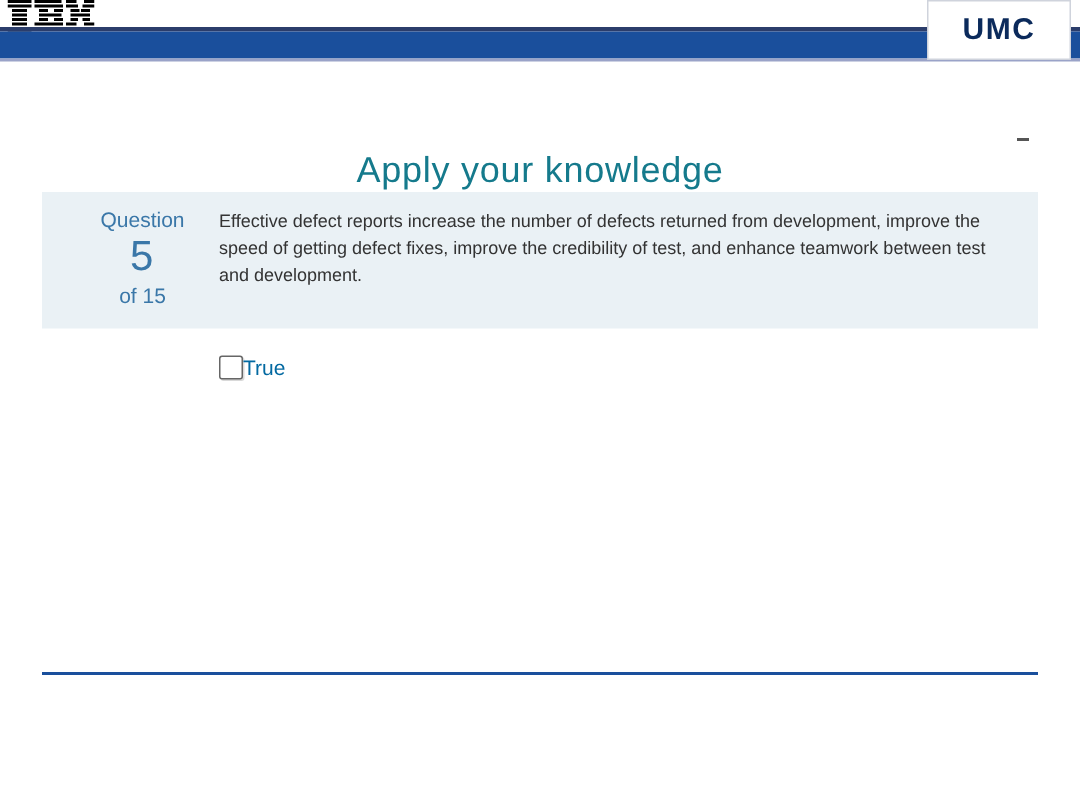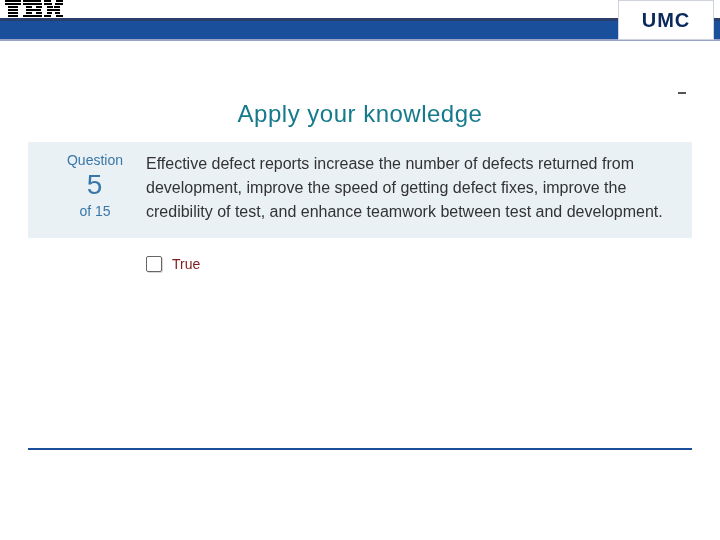--- a/index.html
+++ b/index.html
@@ -7,30 +7,30 @@
   .slide { width: 720px; height: 540px; position: relative; display: flex; flex-direction: column; }
 
   .topbar { height: 32px; position: relative; }
   .ibm-logo { position: absolute; left: 5px; top: 0px; }
   .stripe-dk { position:absolute; top:18px; left:0; right:0; height:3px; background:#2b3d6b; }
   .stripe-blue { position:absolute; top:21px; left:0; right:0; height:18px; background:#1a4f9c; }
   .stripe-lt { position:absolute; top:39px; left:0; right:0; height:2px; background:#9aa3c8; }
   .umc-logo { position:absolute; right:6px; top:0px; width:96px; height:40px; background:#fff; border:1px solid #cfd3dc; display:flex; align-items:center; justify-content:center; font-weight:900; font-size:20px; color:#0b2a5b; font-family: Arial, sans-serif; letter-spacing:1px; z-index:2;}
 
   .content { position:absolute; top:100px; left:28px; right:28px; }
-  .title { text-align:center; font-size:24px; color:#157a8c; font-weight:400; margin-bottom:14px; letter-spacing:0.5px;}
+  .title { text-align:center; font-size:24px; color:#157a8c; font-weight:400; letter-spacing:0.5px;}
   .qrow { display:flex; background:#eaf1f5; padding:10px 14px 14px 22px; }
   .qside { width:90px; color:#3a77a8; font-size:14px; text-align:center; }
   .qside .lbl { font-size:14px; }
   .qside .num { font-size:28px; font-weight:400; line-height:1.1; margin:2px 0; letter-spacing:1px;}
   .qside .of { font-size:14px; }
-  .qtext { flex:1; color:#333; font-size:16px; line-height:1.5; padding-left:6px; }
+  .qtext { flex:1; color:#333; font-size:12px; line-height:1.5; padding-left:6px; }
 
   .choices { margin-top:18px; margin-left:118px; }
-  .choice { display:flex; align-items:center; gap:10px; margin-bottom:18px; font-size:14px; color:#7f1d1d; }
+  .choice { display:flex; align-items:center; margin-bottom:18px; font-size:14px; color:#0369a1; }
   .box { width:16px; height:16px; border:1px solid #666; border-radius:2px; background:#fff; box-shadow: 1px 1px 0 rgba(0,0,0,0.15);}
 
   .hr { position:absolute; left:28px; right:28px; top:448px; height:2px; background:#1a4f9c; }
   .dash { position:absolute; top:92px; right:34px; width:8px; height:2px; background:#555;}
 
   .footer { position:absolute; left:0; right:0; bottom:0; height:22px; background:#1a4f9c; color:#fff; display:flex; align-items:center; font-size:10px; padding:0 10px 0 0; }
   .flag { width:26px; height:18px; margin:0 8px 0 4px; position:relative; background:#009b3a; border-radius:1px; overflow:hidden;}
   .flag::before{ content:""; position:absolute; left:3px; top:2px; width:20px; height:14px; background:#fedf00; clip-path: polygon(50% 0, 100% 50%, 50% 100%, 0 50%); }
   .flag::after{ content:""; position:absolute; left:9px; top:5px; width:8px; height:8px; background:#002776; border-radius:50%; }
   .footer-left { flex:1; }

